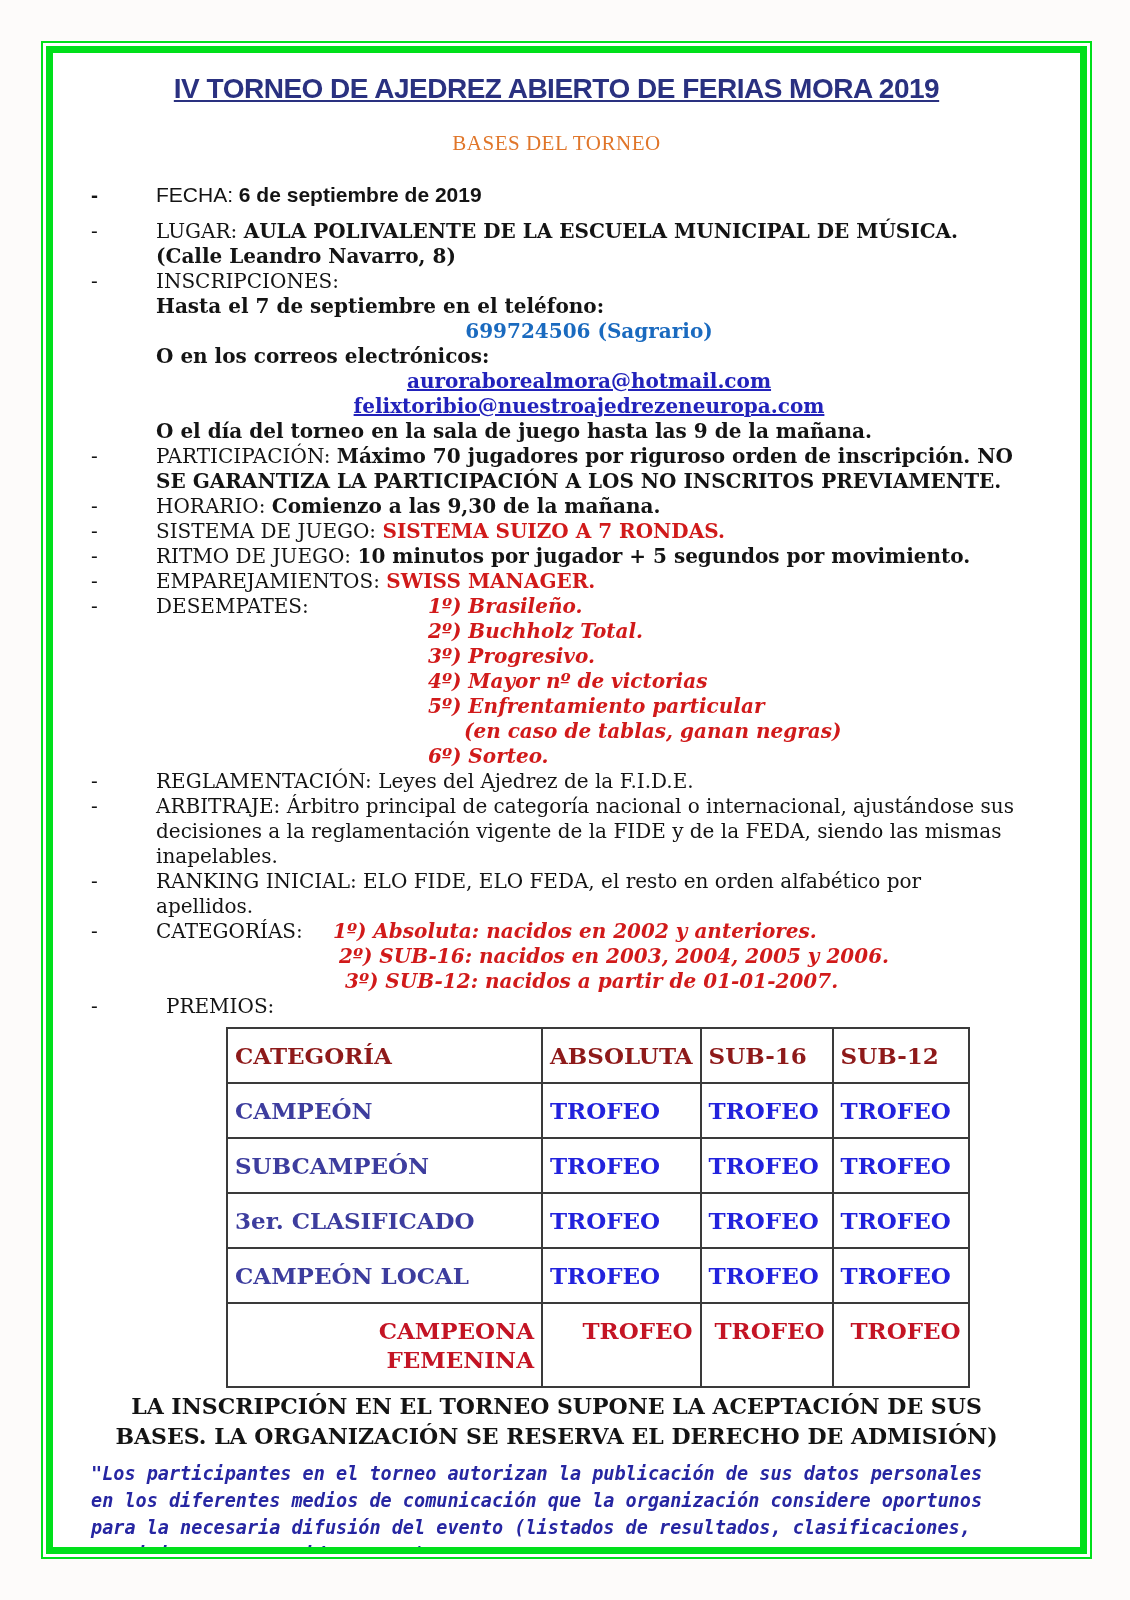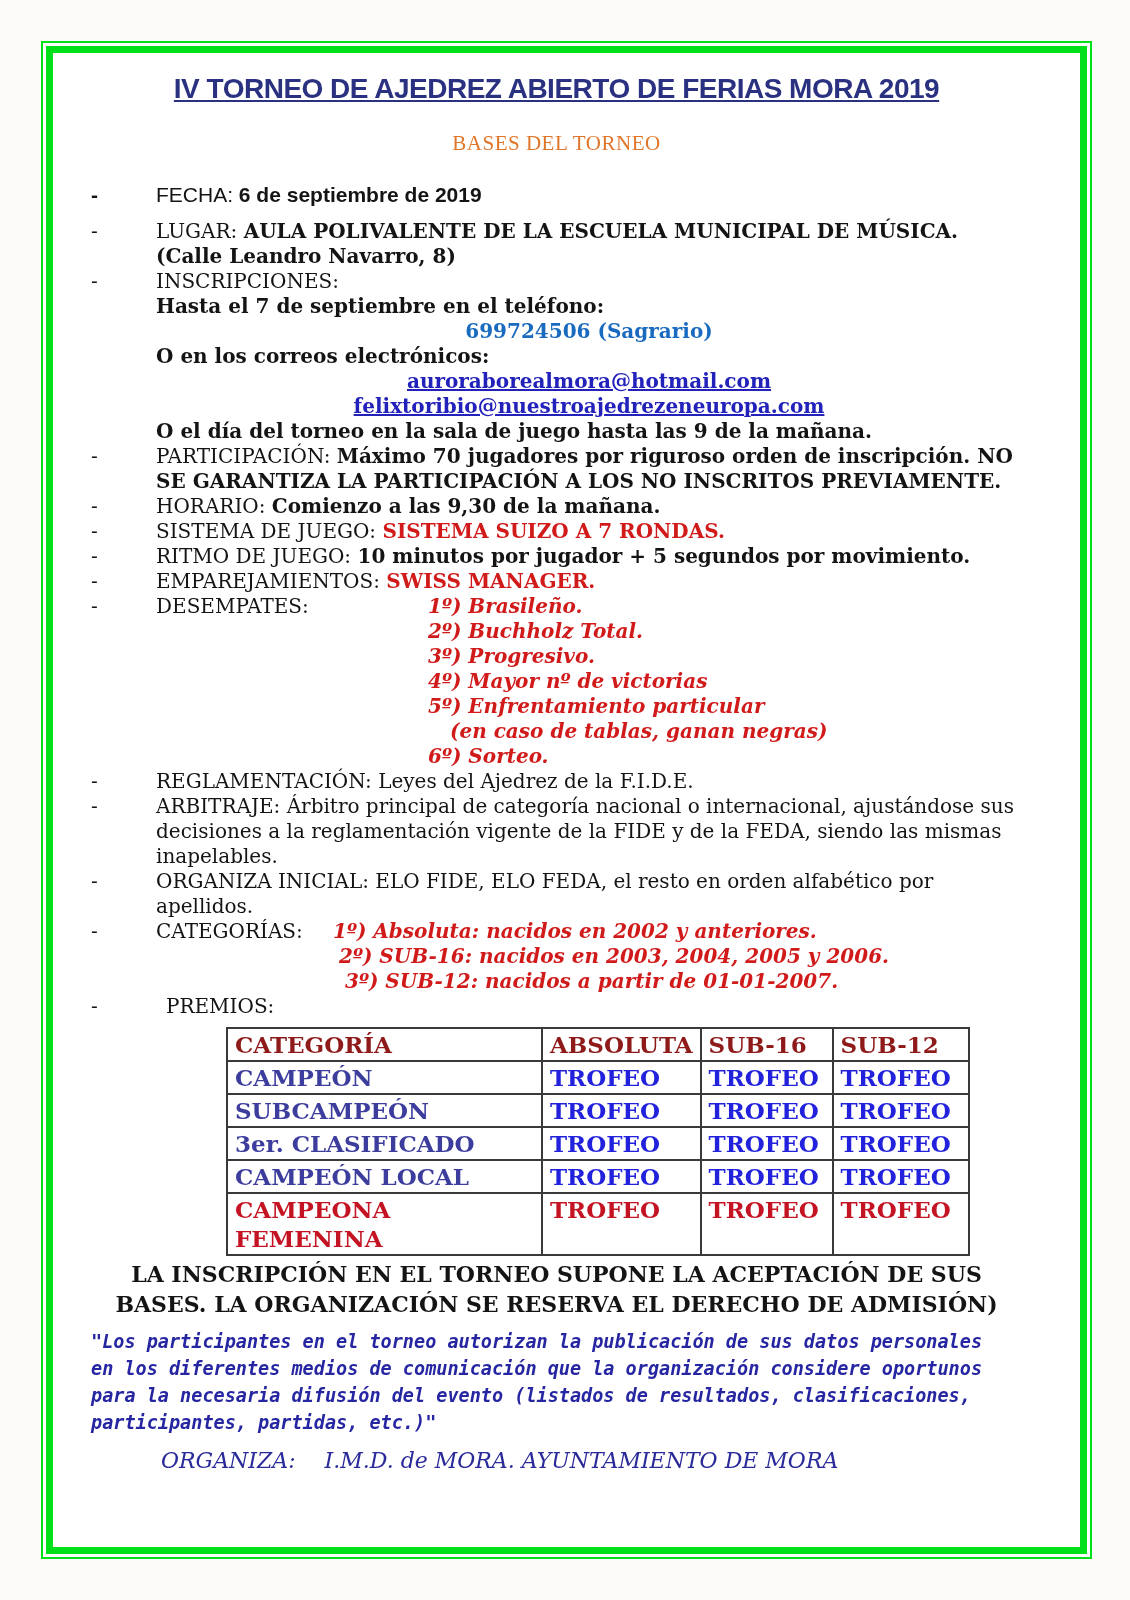--- a/index.html
+++ b/index.html
@@ -41,36 +41,36 @@
   .center{text-align:center;}
   .phone-link{
     color:var(--phone-blue);font-weight:700;cursor:pointer;
   }
   .email-link{color:var(--email-blue);font-weight:700;text-decoration:underline;cursor:pointer;}
   .red-bold{color:var(--red);font-weight:700;}
   .label-col{flex:none;}
   .desempates-label{width:272px;}
   .categorias-label{width:177px;}
   .tie-list div, .cat-list div{color:var(--red);font-weight:700;font-style:italic;}
-  .tie-note{margin-left:22px;}
+  .tie-note{margin-left:36px;}
   .cat-list .ind1{margin-left:6px;}
   .cat-list .ind2{margin-left:12px;}
   table.prizes{
     border-collapse:collapse;margin:8px 0 0 135px;background:#fff;
     font-size:23px;line-height:29px;
   }
   table.prizes th, table.prizes td{
-    border:2px solid var(--grid);padding:1px 7px;text-align:left;
+    border:2px solid var(--grid);padding:12px 7px;text-align:left;
     font-weight:700;vertical-align:top;
   }
   table.prizes th{color:var(--maroon);}
   .col-cat{width:315px;} .col-abs{width:155px;} .col-s16{width:132px;} .col-s12{width:136px;}
   td.cat-blue{color:var(--label-blue);}
   td.val-blue{color:var(--trophy-blue);}
-  tr.female td{color:var(--female-red);height:60px;}
+  tr.female td{color:var(--female-red);height:60px;text-align:right;}
   .prize-note{
     margin-top:13px;text-align:center;font-size:19px;font-weight:700;
   }
   .acceptance{
     margin-top:3px;text-align:center;font-size:22px;font-weight:700;line-height:30px;
   }
   .privacy{
     margin-top:9px;color:var(--privacy-blue);
     font-family:"DejaVu Sans Mono", monospace;font-style:italic;font-weight:700;
     font-size:18.5px;line-height:27px;white-space:nowrap;
@@ -197,21 +197,21 @@
       <span class="dash">-</span>
       <div class="body">
         <span>ARBITRAJE:</span>
         <span>Árbitro principal de categoría nacional o internacional, ajustándose sus decisiones a la reglamentación vigente de la FIDE y de la FEDA, siendo las mismas inapelables.</span>
       </div>
     </div>
 
     <div class="row">
       <span class="dash">-</span>
       <div class="body">
-        <span>ORGANIZA INICIAL:</span>
+        <span>RANKING INICIAL:</span>
         <span>ELO FIDE, ELO FEDA, el resto en orden alfabético por apellidos.</span>
       </div>
     </div>
 
     <div class="row">
       <span class="dash">-</span>
       <div class="body" style="display:flex;">
         <span class="label-col categorias-label">CATEGORÍAS:</span>
         <div class="cat-list">
           <div>1º) Absoluta: nacidos en 2002 y anteriores.</div>

